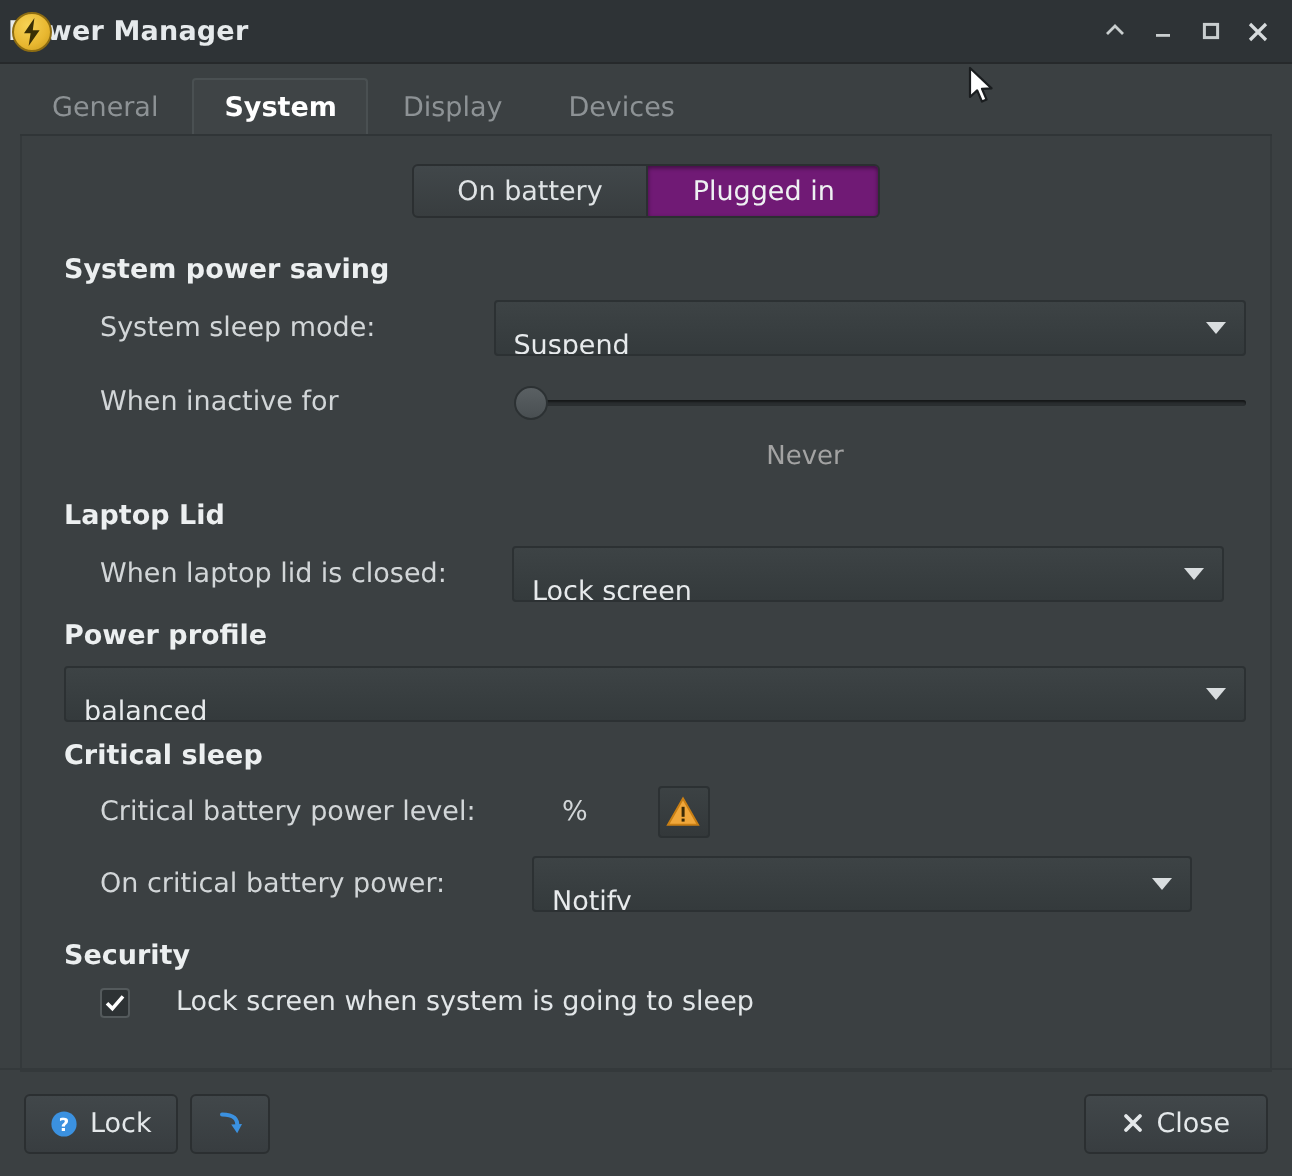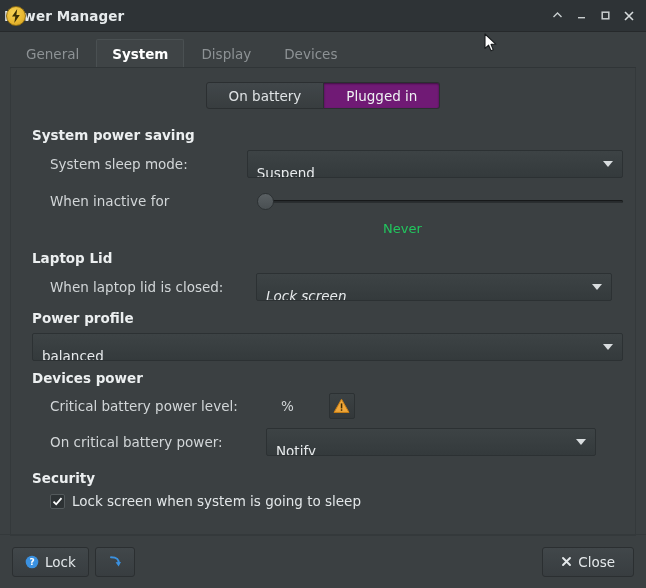--- a/index.html
+++ b/index.html
@@ -190,21 +190,21 @@
     position: absolute;
     right: 9px;
     top: 50%;
     transform: translateY(-50%);
     width: 0; height: 0;
     border-left: 5px solid transparent;
     border-right: 5px solid transparent;
     border-top: 6px solid #d9dddf;
   }
   .combo-sleep   { width: 395px; }
-  .combo-lid     { width: 356px; font-style: italic; }
+  .combo-lid     { width: 356px; }
   .combo-profile { width: 592px; margin-left: 9px; }
   .combo-critical{ width: 330px; }
 
   
   .slider-wrap {
     position: relative;
     width: 383px;
     height: 28px;
     margin-left: 0;
   }
@@ -224,21 +224,21 @@
     top: 6px;
     width: 17px;
     height: 17px;
     border-radius: 50%;
     background: linear-gradient(#5a6063, #494f52);
     border: 1px solid #2c3133;
     box-sizing: border-box;
   }
   .slider-value {
     font-size: 13px;
-    color: #22c55e;
+    color: #a3a3a3;
     text-align: center;
     width: 383px;
     margin-top: -3px;
     margin-bottom: 14px;
   }
   .slider-value-row { display: flex; }
   .slider-value-row .spacer { width: 188px; }
 
   
   .spin {
@@ -287,20 +287,21 @@
     justify-content: center;
   }
   .warn-btn svg { display: block; }
 
   
   .check-row {
     display: flex;
     align-items: center;
     padding-left: 27px;
     margin-top: 3px;
+    gap: 16px;
   }
   .checkbox {
     width: 15px;
     height: 15px;
     background: #2d3234;
     border: 1px solid #545a5c;
     border-radius: 2px;
     box-sizing: border-box;
     display: flex;
     align-items: center;
@@ -434,21 +435,21 @@
     </div>
 
     <div class="section-head">Power profile</div>
     <div class="row">
       <div class="combo combo-profile">
         <span>balanced</span>
         <span class="arrow"></span>
       </div>
     </div>
 
-    <div class="section-head">Devices power</div>
+    <div class="section-head">Critical sleep</div>
 
     <div class="row">
       <div class="row-label lbl-w-222">Critical battery power level:</div>
       <div class="pct">%</div>
       <div class="warn-btn">
         <svg width="17" height="16" viewBox="0 0 17 16" aria-hidden="true">
           <path d="M8.5 1.2 L16 14.4 H1 Z" fill="#f0a73a" stroke="#c97f14" stroke-width="1"></path>
           <rect x="7.8" y="5.4" width="1.5" height="5" fill="#3a2a05"></rect>
           <rect x="7.8" y="11.3" width="1.5" height="1.5" fill="#3a2a05"></rect>
         </svg>

